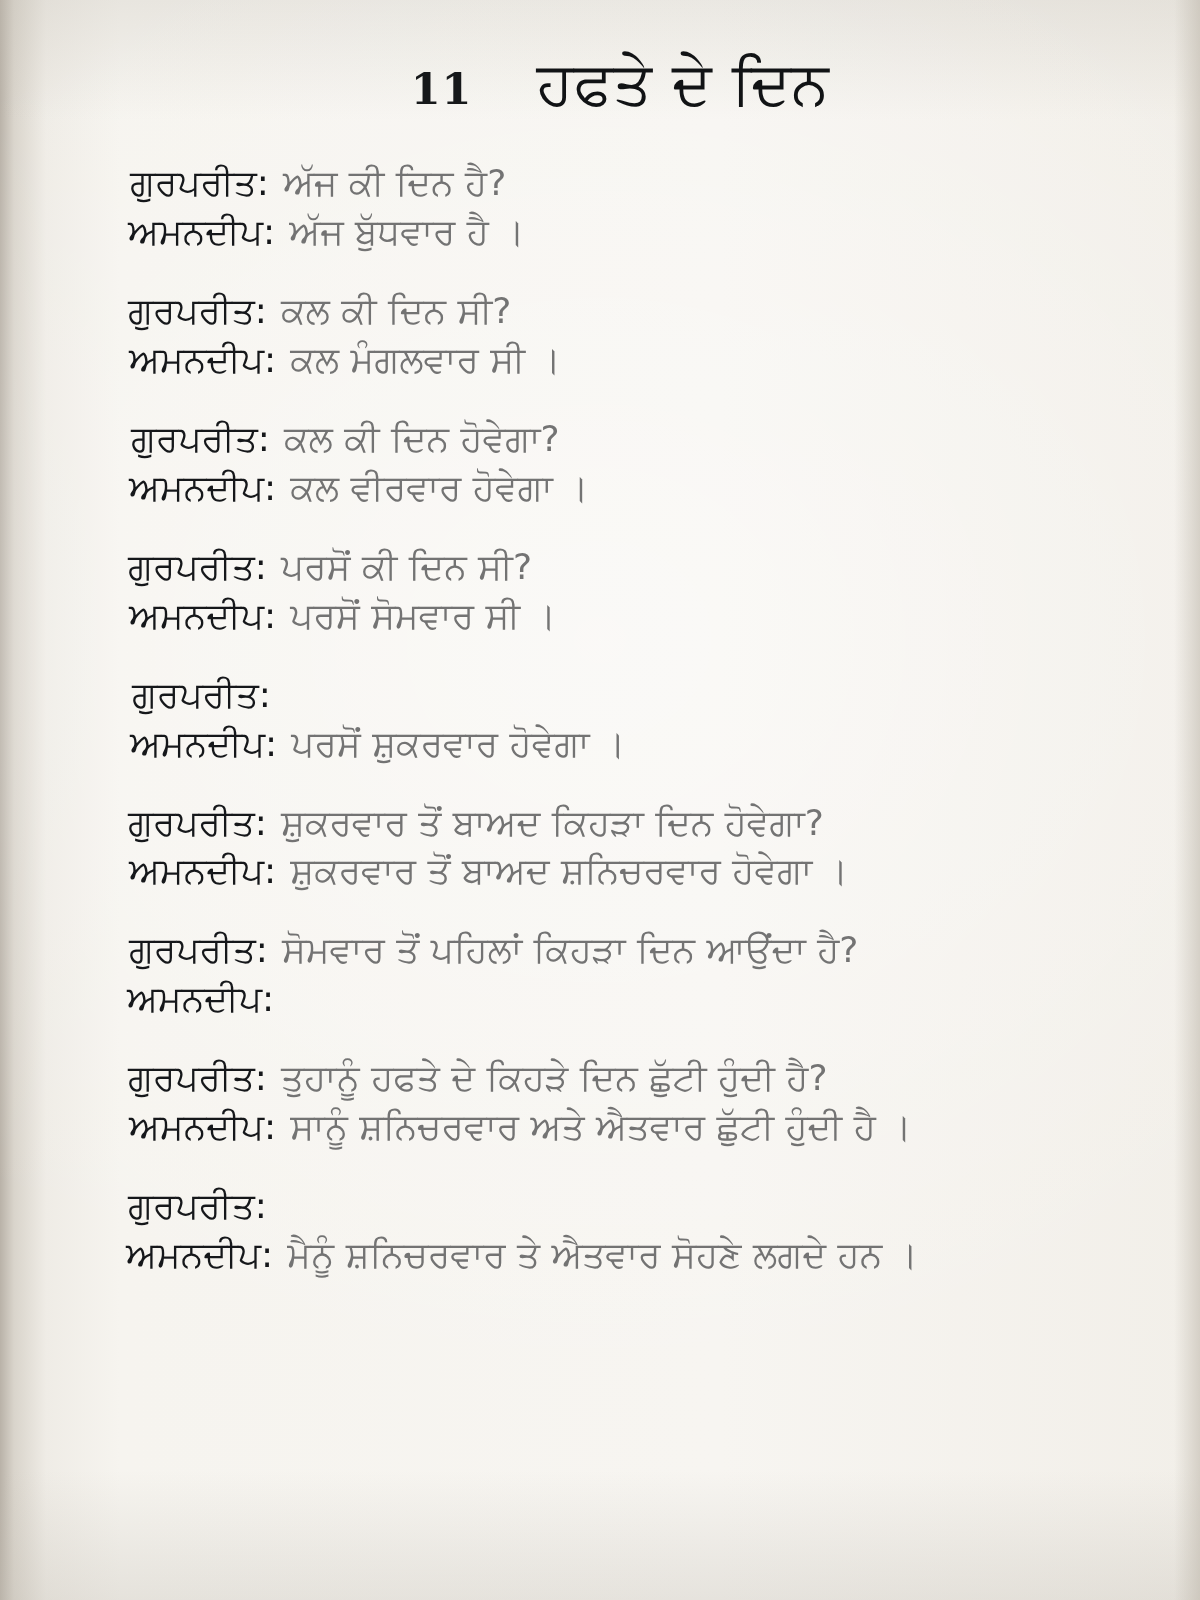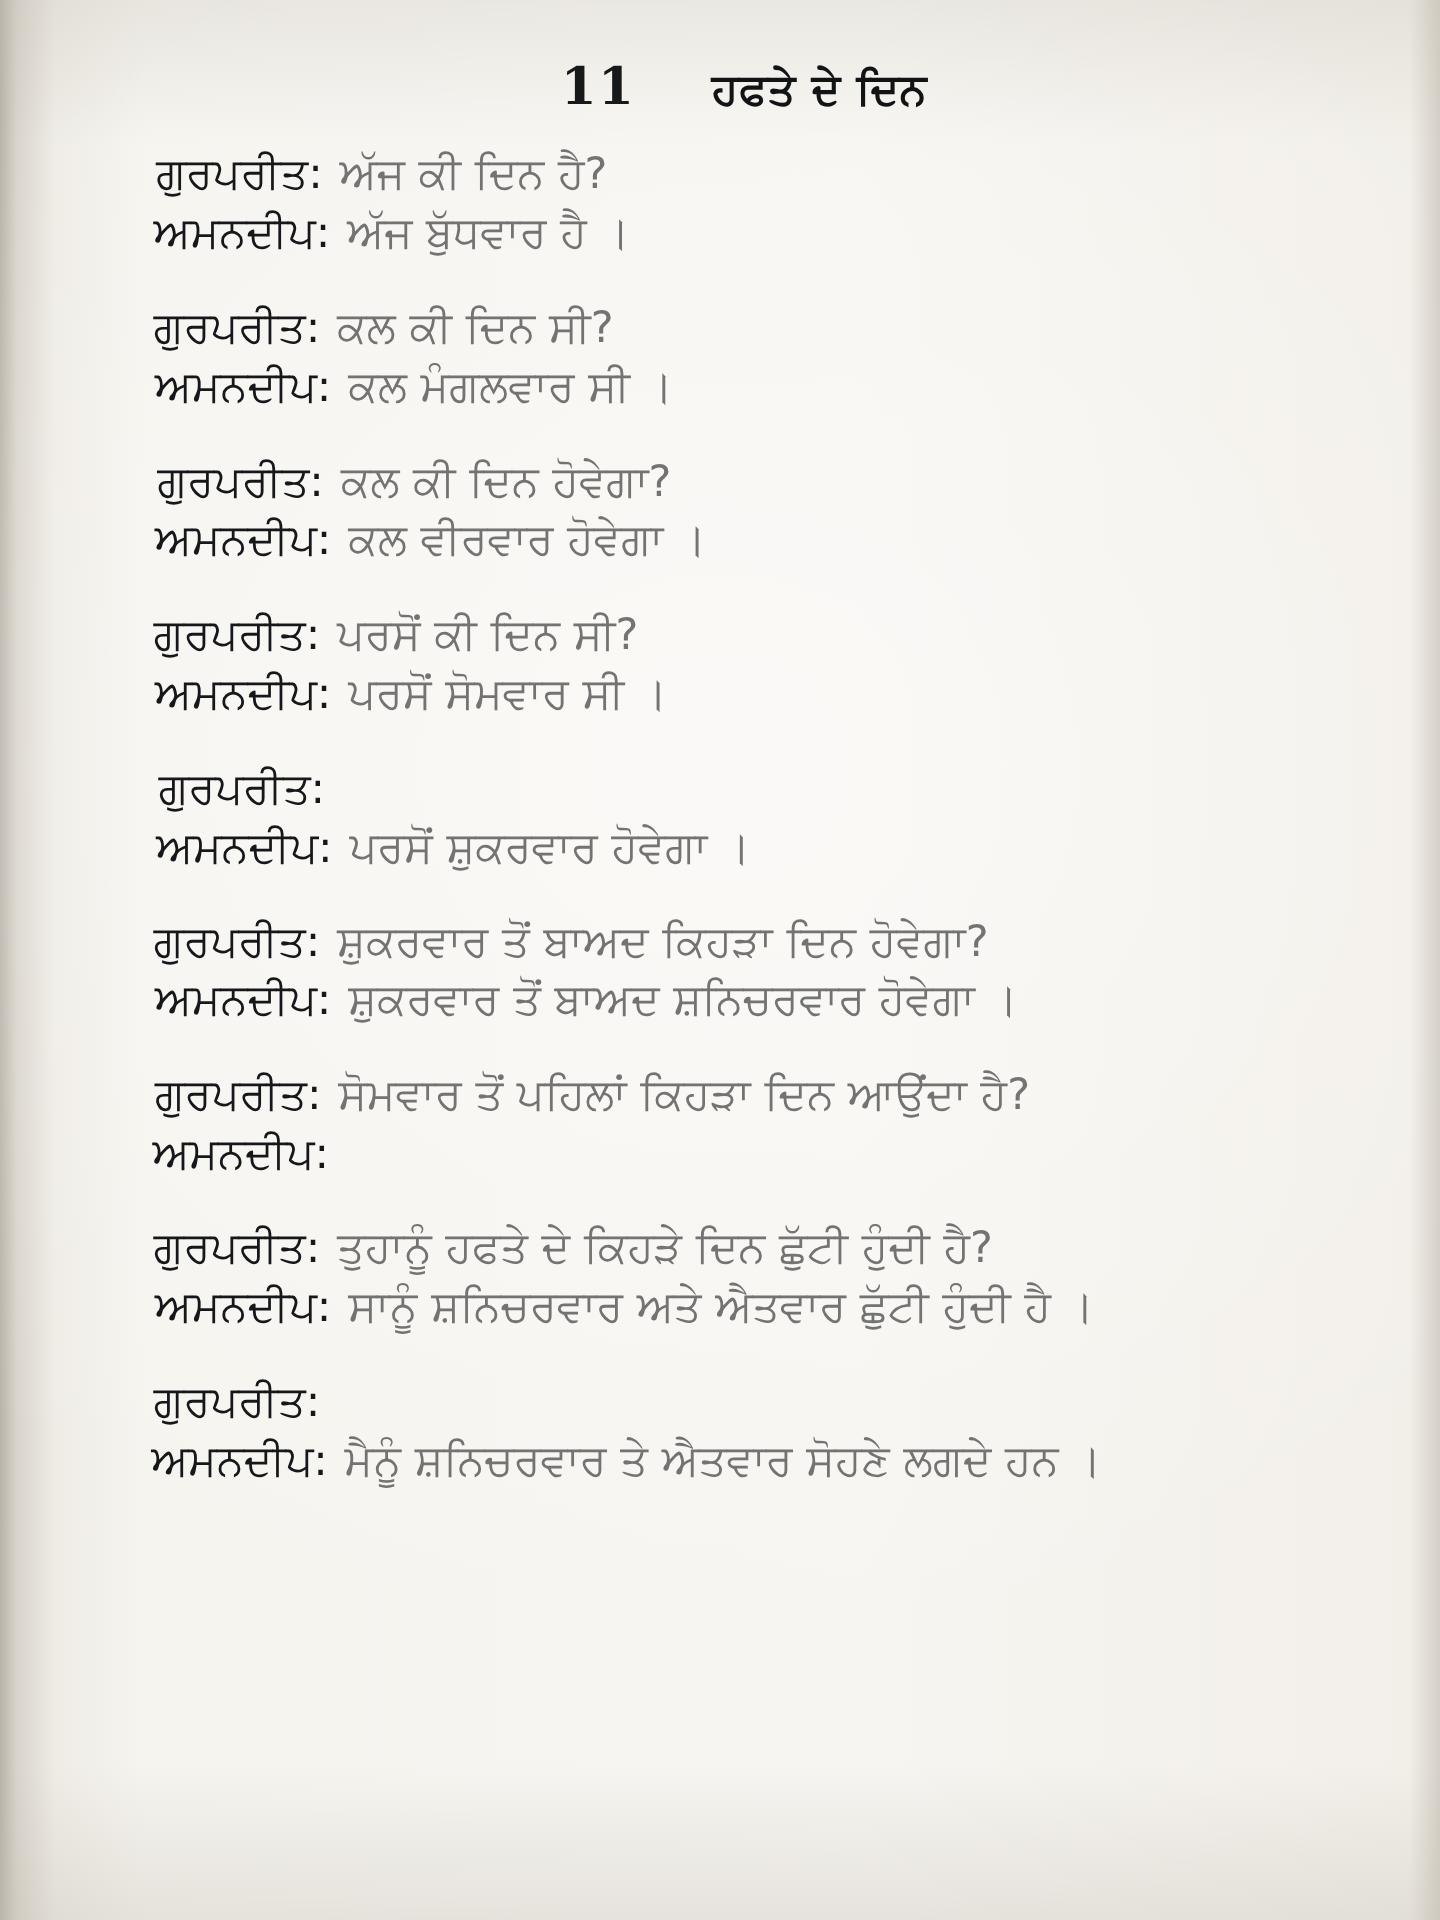--- a/index.html
+++ b/index.html
@@ -64,29 +64,29 @@
     padding-left: 40px;
   }
   .lesson-number {
     font-size: 43px;
     font-weight: 700;
     color: #16181a;
     font-family: "DejaVu Serif", serif;
     letter-spacing: 1px;
   }
   .lesson-title {
-    font-size: 36px;
-    font-weight: 700;
+    font-size: 60px;
+    font-weight: 400;
     color: #111315;
     letter-spacing: 0.5px;
   }
 
   
   .dialogue {
-    margin-top: 24px;
+    margin-top: 40px;
     padding-left: 128px;
     padding-right: 40px;
   }
   .exchange {
     margin-bottom: 30px;
   }
   .line {
     display: flex;
     align-items: baseline;
     font-size: 36px;

